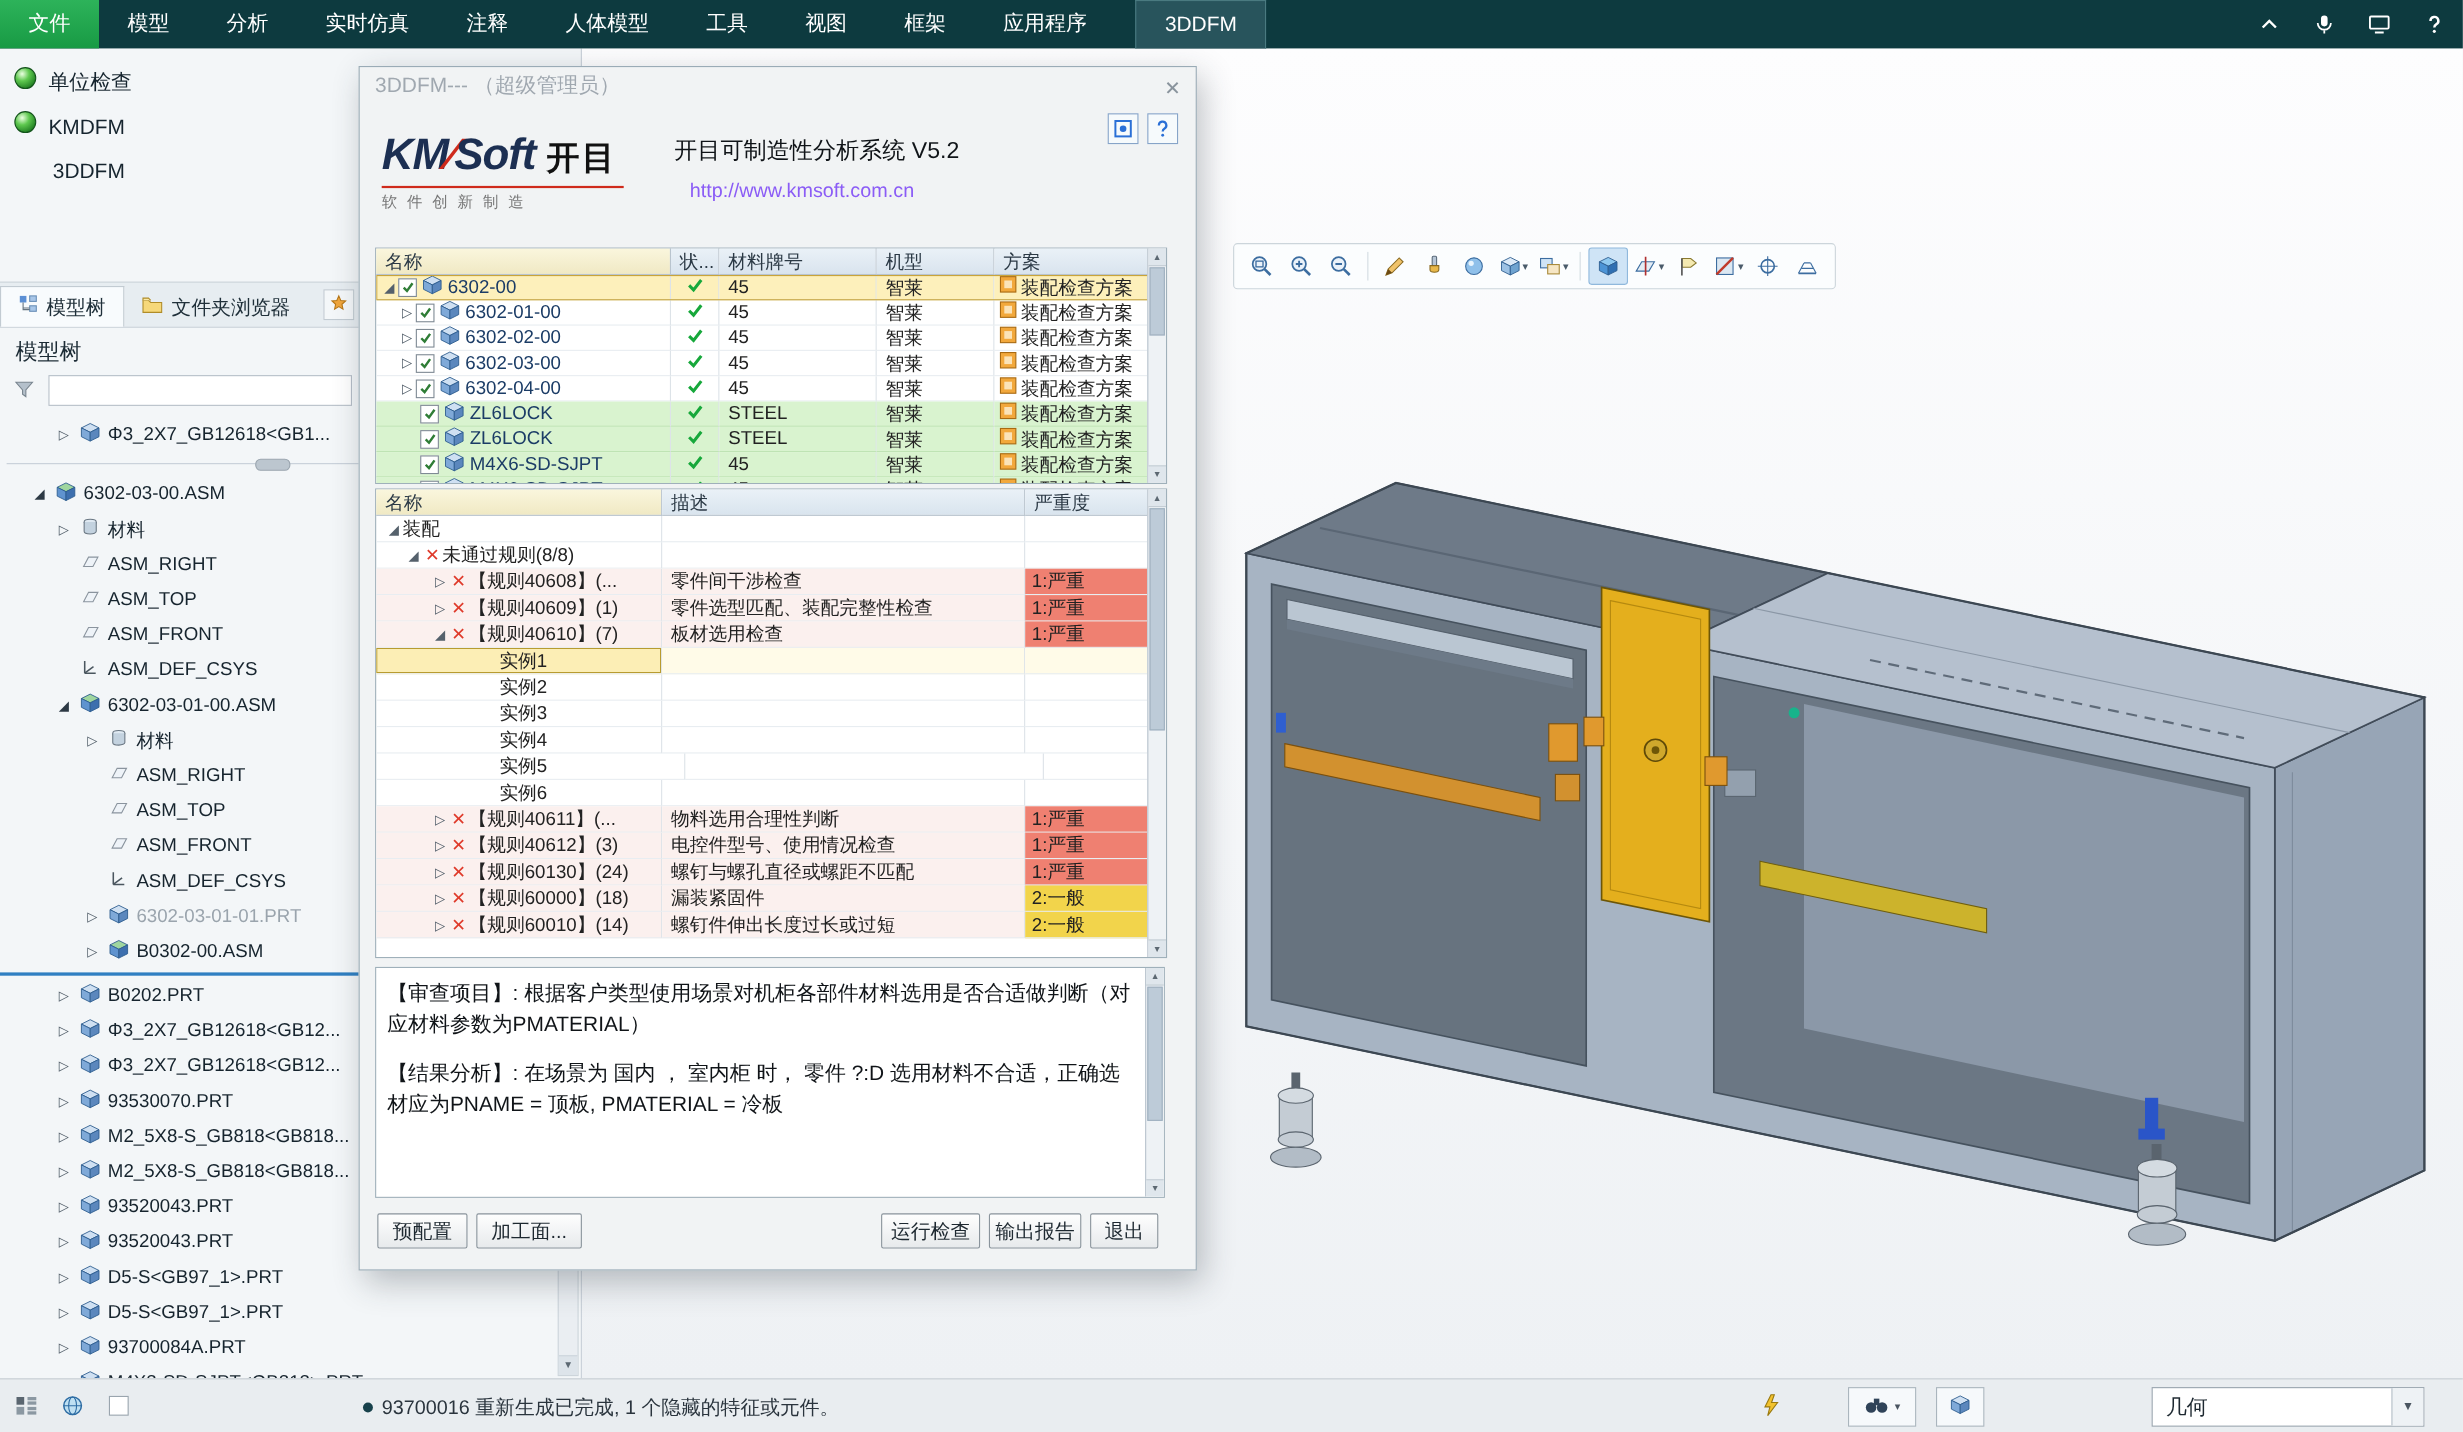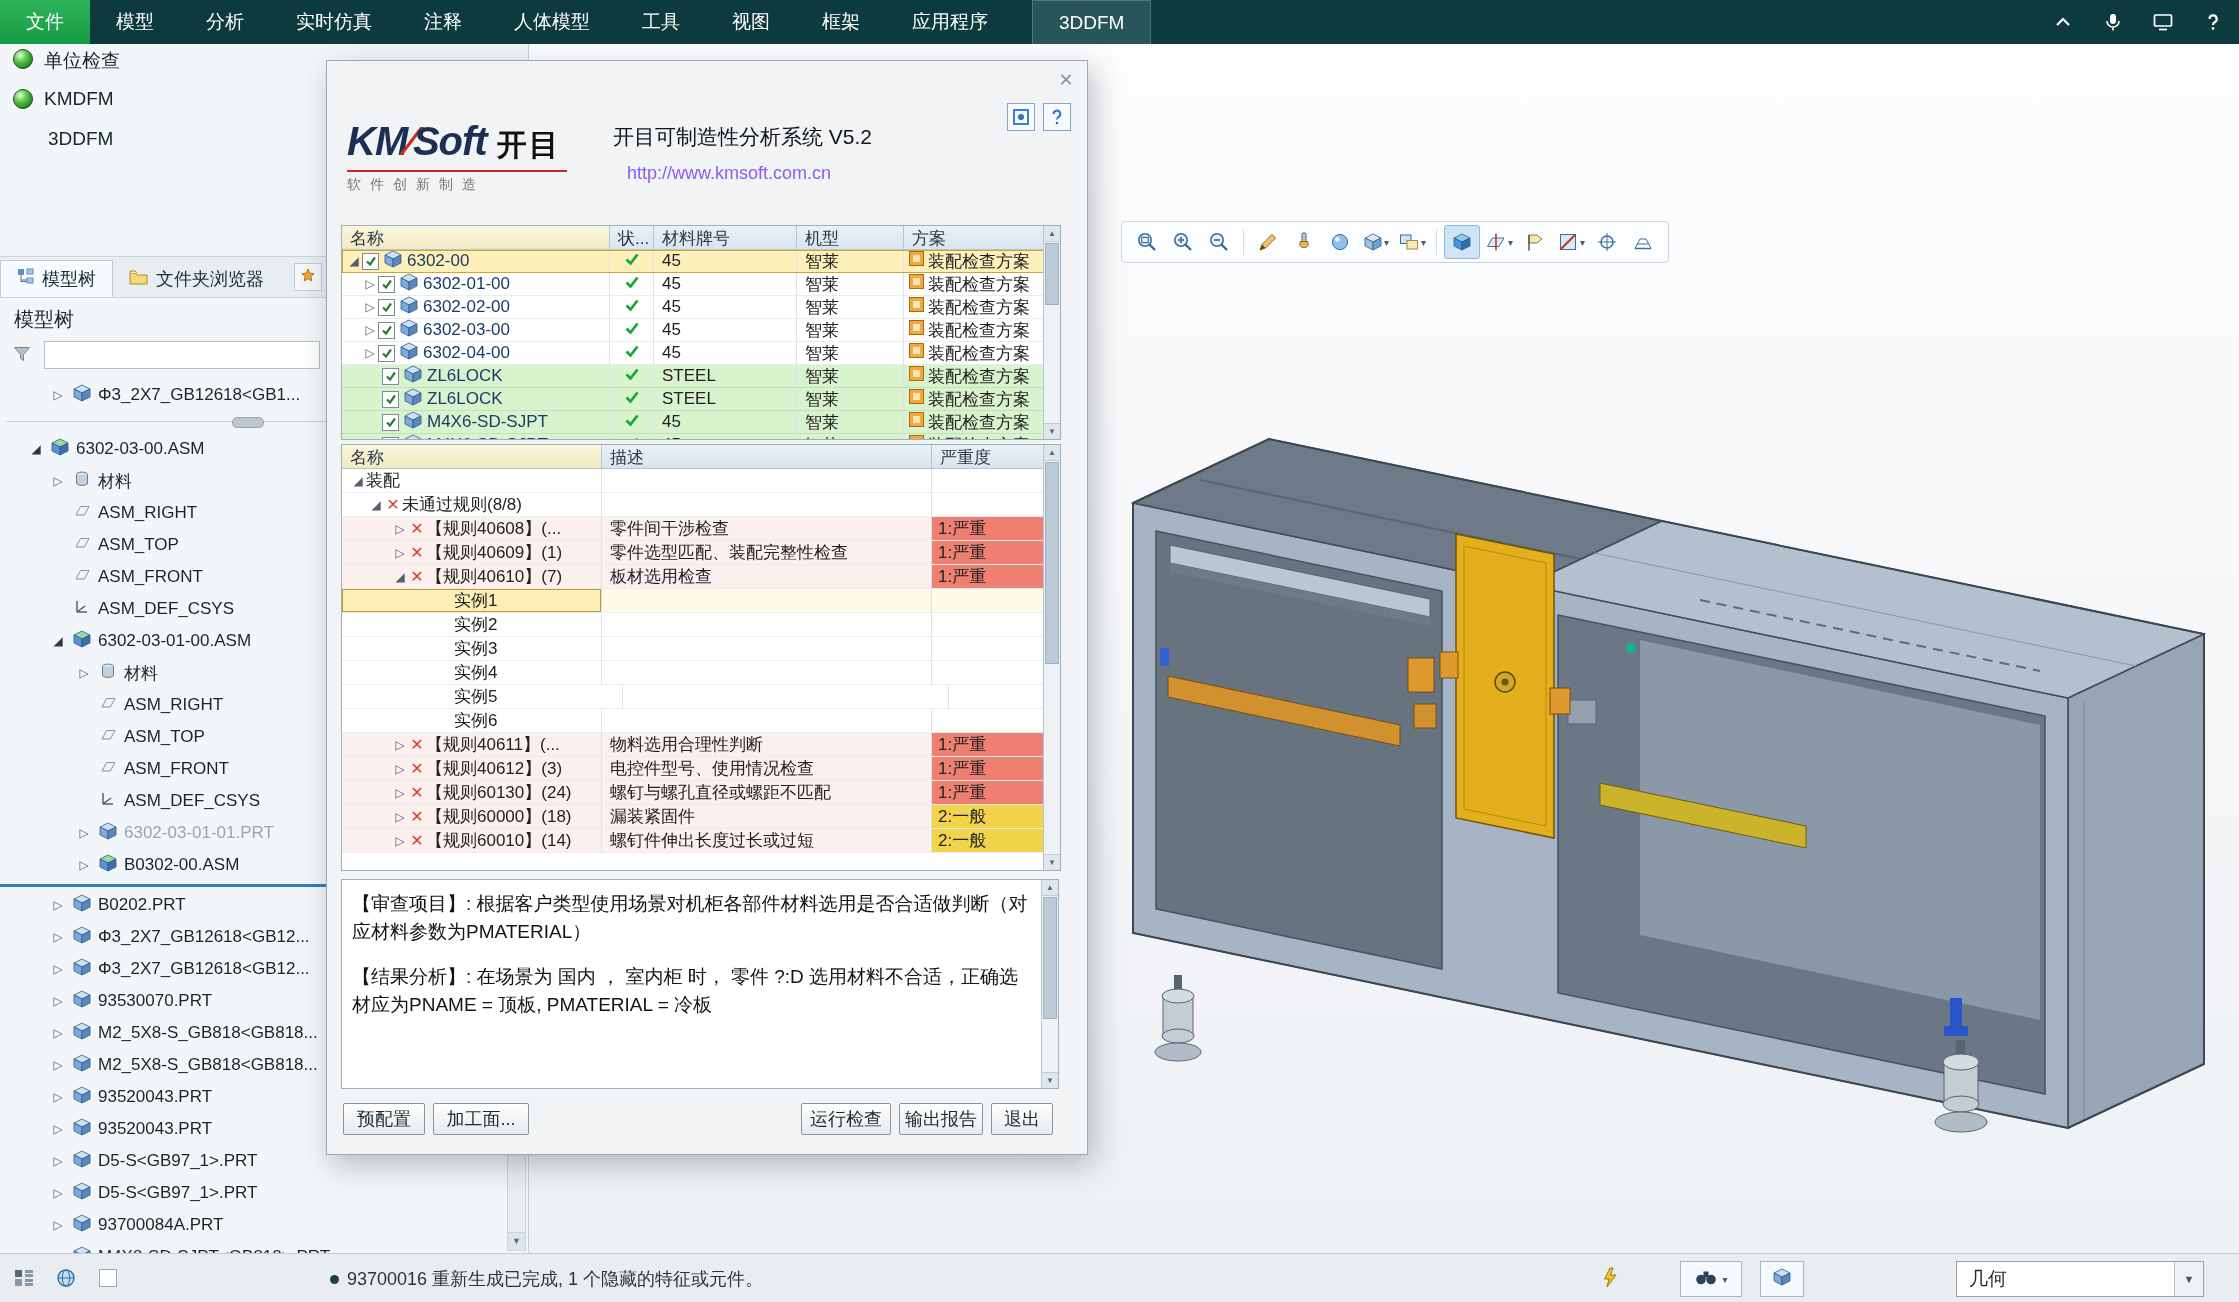--- a/index.html
+++ b/index.html
@@ -11,21 +11,21 @@
   
   #menubar{position:absolute;left:0;top:0;width:2239px;height:44px;background:#0d3a3f;display:flex;align-items:stretch;z-index:40;}
   .menu-item{color:#fff;font-size:19px;line-height:44px;padding:0 26px;cursor:default;white-space:nowrap;}
   .menu-item.file{background:linear-gradient(#2db35a,#189a44);}
   .menu-item.apptab{background:#28545c;border:1px solid #4a7a80;border-bottom:none;margin-left:18px;}
   #menu-right{position:absolute;right:14px;top:0;height:44px;display:flex;align-items:center;gap:26px;}
   #menu-right .wicon{width:24px;height:24px;display:inline-flex;align-items:center;justify-content:center;}
   
   #leftpanel{position:absolute;left:0;top:44px;width:528px;height:1209px;background:#f3f6f8;border-right:1px solid #c7cfd6;z-index:20;}
   #launcher{position:absolute;left:0;top:4px;width:330px;}
-  .launch-item{display:flex;align-items:flex-start;gap:10px;height:40px;padding-left:12px;font-size:19px;color:#15242e;}
+  .launch-item{display:flex;align-items:flex-end;gap:10px;height:40px;padding-left:12px;font-size:19px;color:#15242e;}
   .launch-item.noicon{padding-left:48px;}
   #navtabs{position:absolute;left:0;top:212px;width:528px;height:40px;background:#e7edf1;border-top:1px solid #ccd4da;border-bottom:1px solid #ccd4da;display:flex;align-items:flex-end;}
   .navtab{display:flex;align-items:center;gap:8px;font-size:18px;padding:6px 16px;color:#20303a;}
   .navtab.active{background:#f8fbfd;border:1px solid #c2cbd2;border-bottom:none;}
   #panel-opt-btn{margin-left:14px;margin-bottom:6px;width:26px;height:26px;background:#f4f7f9;border:1px solid #c2cbd2;display:flex;align-items:center;justify-content:center;}
   #tree-title{position:absolute;left:14px;top:262px;font-size:20px;color:#1c2b35;}
   #filter-row{position:absolute;left:0;top:296px;width:528px;height:32px;}
   #filter-row .funnel{position:absolute;left:12px;top:4px;}
   #tree-search{position:absolute;left:44px;top:1px;width:276px;height:28px;border:1px solid #b6bfc8;background:#fff;font-size:16px;padding:0 6px;box-sizing:border-box;}
   #tree{position:absolute;left:0;top:335px;width:506px;bottom:0;overflow:hidden;background:#f3f6f8;}
@@ -625,20 +625,21 @@
         <line x1="3" y1="17.5" x2="19" y2="17.5" stroke="#3c6da0" stroke-width="1.5"></line>
         <line x1="5.5" y1="13" x2="16.5" y2="13" stroke="#3c6da0"></line>
         <line x1="8" y1="8" x2="14" y2="8" stroke="#3c6da0"></line>
         <line x1="3" y1="17.5" x2="8" y2="8" stroke="#3c6da0"></line>
         <line x1="19" y1="17.5" x2="14" y2="8" stroke="#3c6da0"></line>
       </svg>
     </span>
   </div>
 
 <div id="dialog">
+  <div id="dlg-title">3DDFM--- （超级管理员）</div>
   <div id="dlg-close">✕</div>
 
   <div id="dlg-tools">
     <div class="dlg-toolbtn">
         <svg width="20" height="20" viewBox="0 0 20 20">
           <rect x="3" y="3" width="14" height="14" fill="none" stroke="#2a6fd6" stroke-width="1.8"></rect>
           <circle cx="10" cy="10" r="3" fill="#2a6fd6"></circle>
         </svg>
       </div>
     <div class="dlg-toolbtn">

